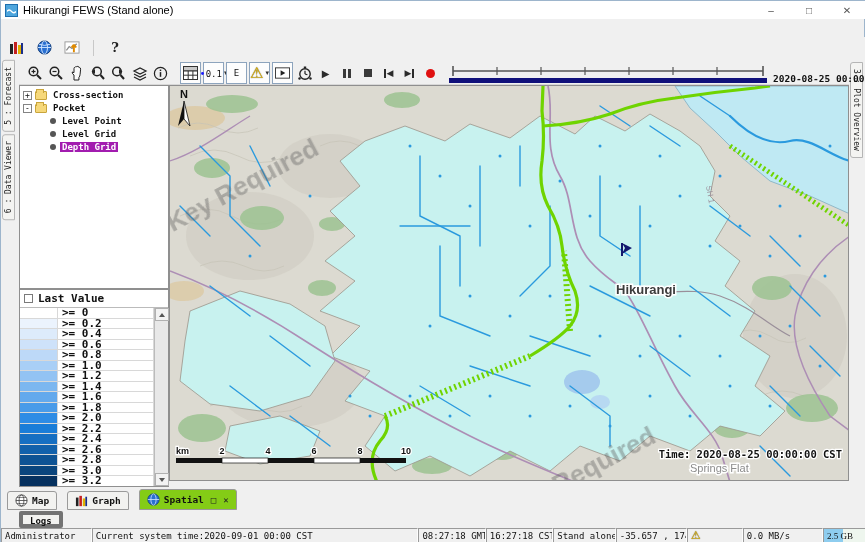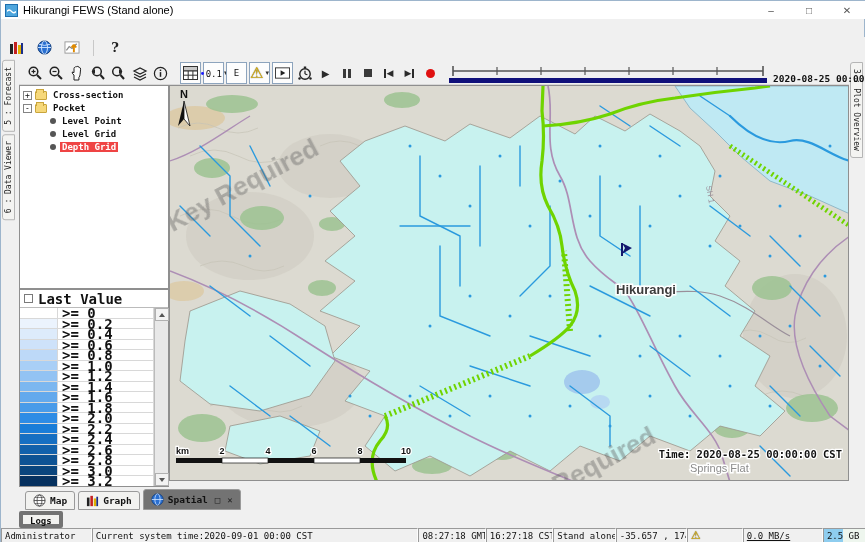--- a/index.html
+++ b/index.html
@@ -65,62 +65,62 @@
   .trow { display:flex; align-items:center; height:12px; margin-bottom:1px; }
   .toggle { width:9px; height:9px; border:1px solid #848484; background:#fff; font-size:8px;
     line-height:7px; text-align:center; margin-left:3px; margin-right:3px; font-weight:normal; }
   .folder { width:12px; height:9px; background:#f6d87a; border:1px solid #c9a53c; border-radius:1px;
     position:relative; margin-right:4px; }
   .folder:before { content:""; position:absolute; left:0; top:-3px; width:6px; height:3px;
     background:#f6d87a; border:1px solid #c9a53c; border-bottom:none; }
   .bullet { width:6px; height:6px; border-radius:50%; background:#555; margin:0 4px 0 0; }
   .leafrow { padding-left:30px; }
   .tlabel { padding:0 2px; white-space:nowrap; }
-  .selected { background:#ef4444; color:#fff; }
+  .selected { background:#a21caf; color:#fff; }
   
   #legendpanel { position:absolute; left:18px; top:288px; width:150px; height:198px;
     background:#fff; border:1px solid #8f8f8f; font-family:"DejaVu Sans Mono",monospace;
-    font-size:14px; font-weight:bold; color:#111; }
+    font-size:11px; font-weight:bold; color:#111; }
   #legendhdr { height:18px; display:flex; align-items:center; border-bottom:1px solid #bbb;
     padding-left:4px; }
   .cbx { width:9px; height:9px; border:1px solid #7a7a7a; background:#fff; margin-right:5px; }
   #legendrows { position:absolute; left:0; top:18px; right:14px; bottom:0; overflow:hidden; }
   .lrow { display:flex; height:10.5px; border-bottom:1px solid #d8d8d8; }
   .lswatch { width:38px; border-right:1px solid #d8d8d8; }
   .llabel { flex:1; padding-left:4px; line-height:10px; background:#fff; border-right:1px solid #d8d8d8; }
   #legendsb { position:absolute; right:0; top:18px; width:14px; bottom:0; background:#e8e8e8;
     border-left:1px solid #bbb; }
   .sbbtn { width:14px; height:13px; background:#f2f2f2; border:1px solid #b0b0b0;
     display:flex; align-items:center; justify-content:center; }
   .sbbtn.down { position:absolute; bottom:0; }
   .arrup { width:0; height:0; border-left:3px solid transparent; border-right:3px solid transparent;
     border-bottom:4px solid #555; }
   .arrdn { width:0; height:0; border-left:3px solid transparent; border-right:3px solid transparent;
     border-top:4px solid #555; }
   
   #map { position:absolute; left:168px; top:84px; width:680px; height:396px; background:#dcdad1;
     border:1px solid #8f8f8f; overflow:hidden; }
   
-  #tabsrow { position:absolute; left:24px; top:487px; height:22px; display:flex; align-items:flex-end; gap:3px; }
+  #tabsrow { position:absolute; left:6px; top:487px; height:22px; display:flex; align-items:flex-end; gap:10px; }
   .btab { display:flex; align-items:center; gap:4px; background:#f2f2f0; border:1px solid #9a9a9a;
     border-radius:3px 3px 0 0; height:19px; padding:0 7px; font-size:9.5px; font-weight:bold;
     color:#111; font-family:"DejaVu Sans Mono",monospace; }
-  .btab.active { background:#737373; height:21px; }
+  .btab.active { background:#84cc16; height:21px; }
   .tabctl { font-size:9px; color:#222; margin-left:3px; font-weight:bold; }
   #logsrow { position:absolute; left:18px; top:510px; height:17px; display:flex; }
   #logsbtn { background:#f2f2f0; border:4px solid #737373; border-radius:2px; font-size:9px;
     font-weight:bold; font-family:"DejaVu Sans Mono",monospace; padding:1px 7px; color:#111; }
   
   #statusbar { position:absolute; left:0; top:527px; width:865px; height:15px; display:flex;
     font-family:"DejaVu Sans Mono",monospace; font-size:9px; color:#111; background:#f0f0f0; }
   .scell { border:1px solid; border-color:#9a9a9a #fdfdfd #fdfdfd #9a9a9a; height:15px;
     display:flex; align-items:center; padding:0 3px; white-space:nowrap; overflow:hidden; }
   .s1{width:93px;} .s2{width:335px;} .s3{width:69px;} .s4{width:69px;} .s5{width:64px;}
-  .s6{width:73px;} .s7{width:57px;} .s8{width:82px;text-decoration:underline;} .s9{width:44px;
-    background:linear-gradient(to right,#8ecdef 0 46%,#eef6ee 46%);}
+  .s6{width:73px;} .s7{width:57px;} .s8{width:82px;} .s9{width:44px;
+    background:linear-gradient(to right,#8ecdef 0 46%,#eef6ee 46%);font-family:Liberation Serif, serif;}
   .s7 .warnglyph { font-size:11px; }
 </style>
 </head>
 <body>
 
 <div id="win">
 
   <div id="titlebar">
     <span id="appicon">
       <svg width="9" height="9" viewBox="0 0 10 10">

